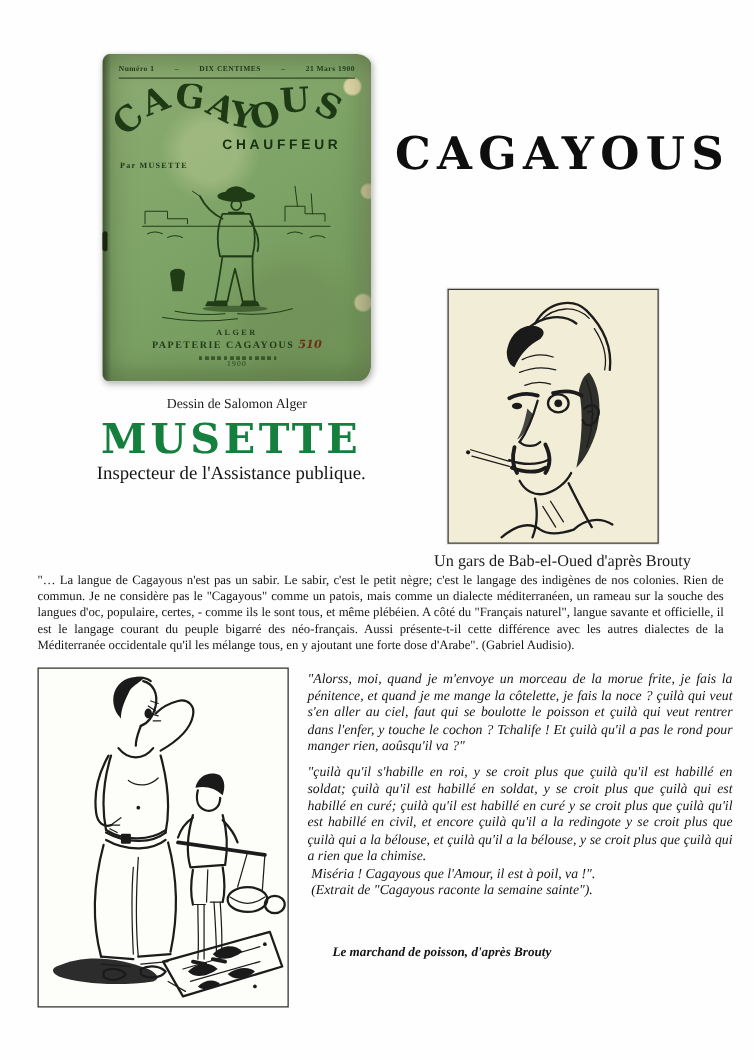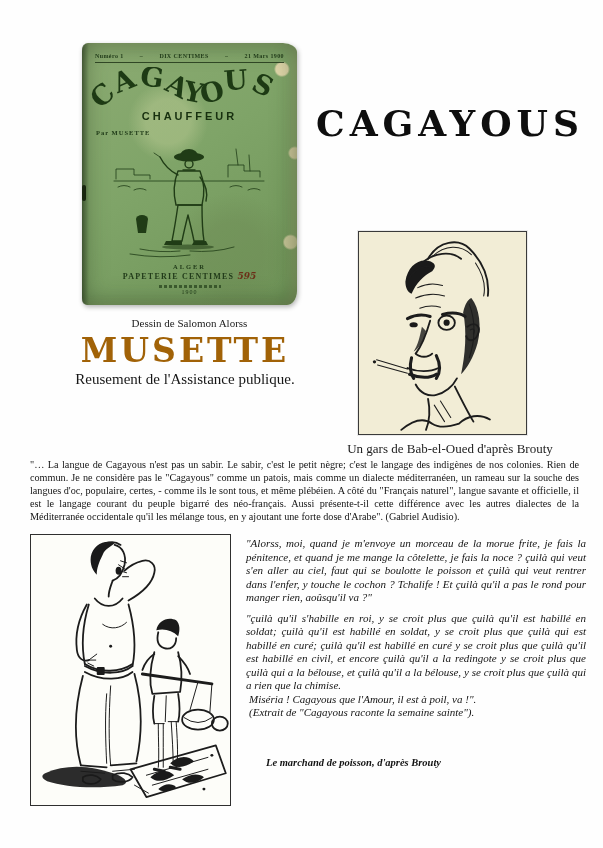--- a/index.html
+++ b/index.html
@@ -20,35 +20,35 @@
   .cover .spine{position:absolute;left:0;top:0;bottom:0;width:7px;
     background:linear-gradient(90deg,rgba(30,45,22,.55),rgba(30,45,22,0));border-radius:6px 0 0 5px;}
   .cover .staple{position:absolute;left:0px;top:142px;width:4px;height:16px;background:#18250f;border-radius:2px;}
   .cover-head{position:absolute;top:10px;left:13px;right:13px;display:flex;justify-content:space-between;
     align-items:baseline;font-size:6px;font-weight:bold;letter-spacing:.4px;color:#223c1a;
     border-bottom:1px solid rgba(28,48,20,.8);padding-bottom:3px;font-family:"Liberation Serif",serif;}
   .cover-title-svg{position:absolute;left:8px;top:24px;width:199px;height:60px;}
   .cover-title-text{font-family:"DejaVu Serif",serif;font-weight:bold;font-size:29px;
     fill:#1d3a14;letter-spacing:1.5px;}
   .cover-sub{position:absolute;top:67px;left:0;width:100%;text-align:center;font-family:"Liberation Sans",sans-serif;
-    font-size:11px;font-weight:bold;letter-spacing:3px;color:#17300f;}
+    font-size:11px;font-weight:bold;letter-spacing:3px;color:#17300f;padding-left:36px;}
   .cover-byline{position:absolute;top:86px;left:14px;font-size:6.5px;font-weight:bold;letter-spacing:1px;color:#1d3816;}
   .cover-illus{position:absolute;left:28px;top:92px;width:160px;height:124px;}
   .cover-foot{position:absolute;bottom:9px;left:0;width:100%;text-align:center;color:#223c1a;line-height:1.25;}
   .f-city{font-size:6.5px;font-weight:bold;letter-spacing:2px;}
   .f-pub{font-size:8px;font-weight:bold;letter-spacing:1.2px;}
   .f-num{color:#6b2f18;font-style:italic;font-family:"DejaVu Serif",serif;font-size:9px;letter-spacing:0;}
   .f-addr{height:3px;width:62px;margin:2px auto 1px;opacity:.75;
     background:repeating-linear-gradient(90deg,#27441d 0 3px,transparent 3px 5px);}
   .f-year{font-size:6px;letter-spacing:1px;}
 
   
   .caption-assus{position:absolute;left:62px;top:317px;width:255px;text-align:center;font-size:11px;color:#1b1b1b;}
   .musette{position:absolute;left:35px;top:332px;width:300px;text-align:center;}
-  .musette .name{font-family:"DejaVu Serif",serif;font-size:33px;font-weight:bold;letter-spacing:3px;line-height:38px;color:#a16207;}
+  .musette .name{font-family:"DejaVu Serif",serif;font-size:33px;font-weight:bold;letter-spacing:3px;line-height:38px;color:#15803d;}
   .musette .alias{font-size:19px;line-height:23px;margin-top:2px;}
   .musette .dates{font-size:15px;line-height:18px;}
   .musette .role{font-size:15px;line-height:18px;}
 
   
   .rtitle{position:absolute;left:312px;top:101px;width:276px;text-align:center;
     font-family:"DejaVu Serif",serif;font-size:36px;font-weight:bold;letter-spacing:5px;color:#0e0e0e;line-height:44px;}
   .rsub{position:absolute;left:312px;top:171px;width:276px;text-align:center;font-size:17px;line-height:23px;color:#111;}
   .portrait{position:absolute;left:358px;top:231px;width:167px;height:202px;background:#f2edd6;
     border:1.5px solid #3a3a3a;box-shadow:0 0 0 1px rgba(0,0,0,.08);}
@@ -140,33 +140,33 @@
       <path class="fill" d="M56,106 l16,0 l0,4 l-18,0 Z"></path>
       <path class="fill" d="M84,106 l12,0 l2,4 l-16,0 Z"></path>
 
       <ellipse class="fill" cx="78" cy="112" rx="26" ry="2.5" opacity=".55"></ellipse>
       <path class="thin" d="M30,114 q20,4 40,2 M80,116 q24,2 44,-4 M20,119 q30,5 60,1"></path>
     </svg>
 
     <div class="cover-foot">
       <div class="f-city">ALGER</div>
       <div class="f-pub">
-        <span>PAPETERIE CENTIMES</span>
-        <span class="f-num">595</span>
+        <span>PAPETERIE CAGAYOUS</span>
+        <span class="f-num">510</span>
       </div>
       <div class="f-addr"></div>
       <div class="f-year">1900</div>
     </div>
   </div>
 
-  <div class="caption-assus">Dessin de Salomon Alorss</div>
+  <div class="caption-assus">Dessin de Salomon Alger</div>
 
   <div class="musette">
     <div class="name">MUSETTE</div>
-    <div class="role">Reusement de l'Assistance publique.</div>
+    <div class="role">Inspecteur de l'Assistance publique.</div>
   </div>
 
   <div class="rtitle">CAGAYOUS</div>
 
   <div class="portrait">
     <svg class="sk" viewBox="0 0 160 196">
 
       <path d="M66,26 C76,8 96,6 106,16 C118,28 126,44 124,62"></path>
       <path class="thin" d="M70,24 C82,12 98,12 108,22 M112,30 C120,42 122,52 120,62"></path>
       <path d="M60,30 C72,20 88,18 98,26"></path>

